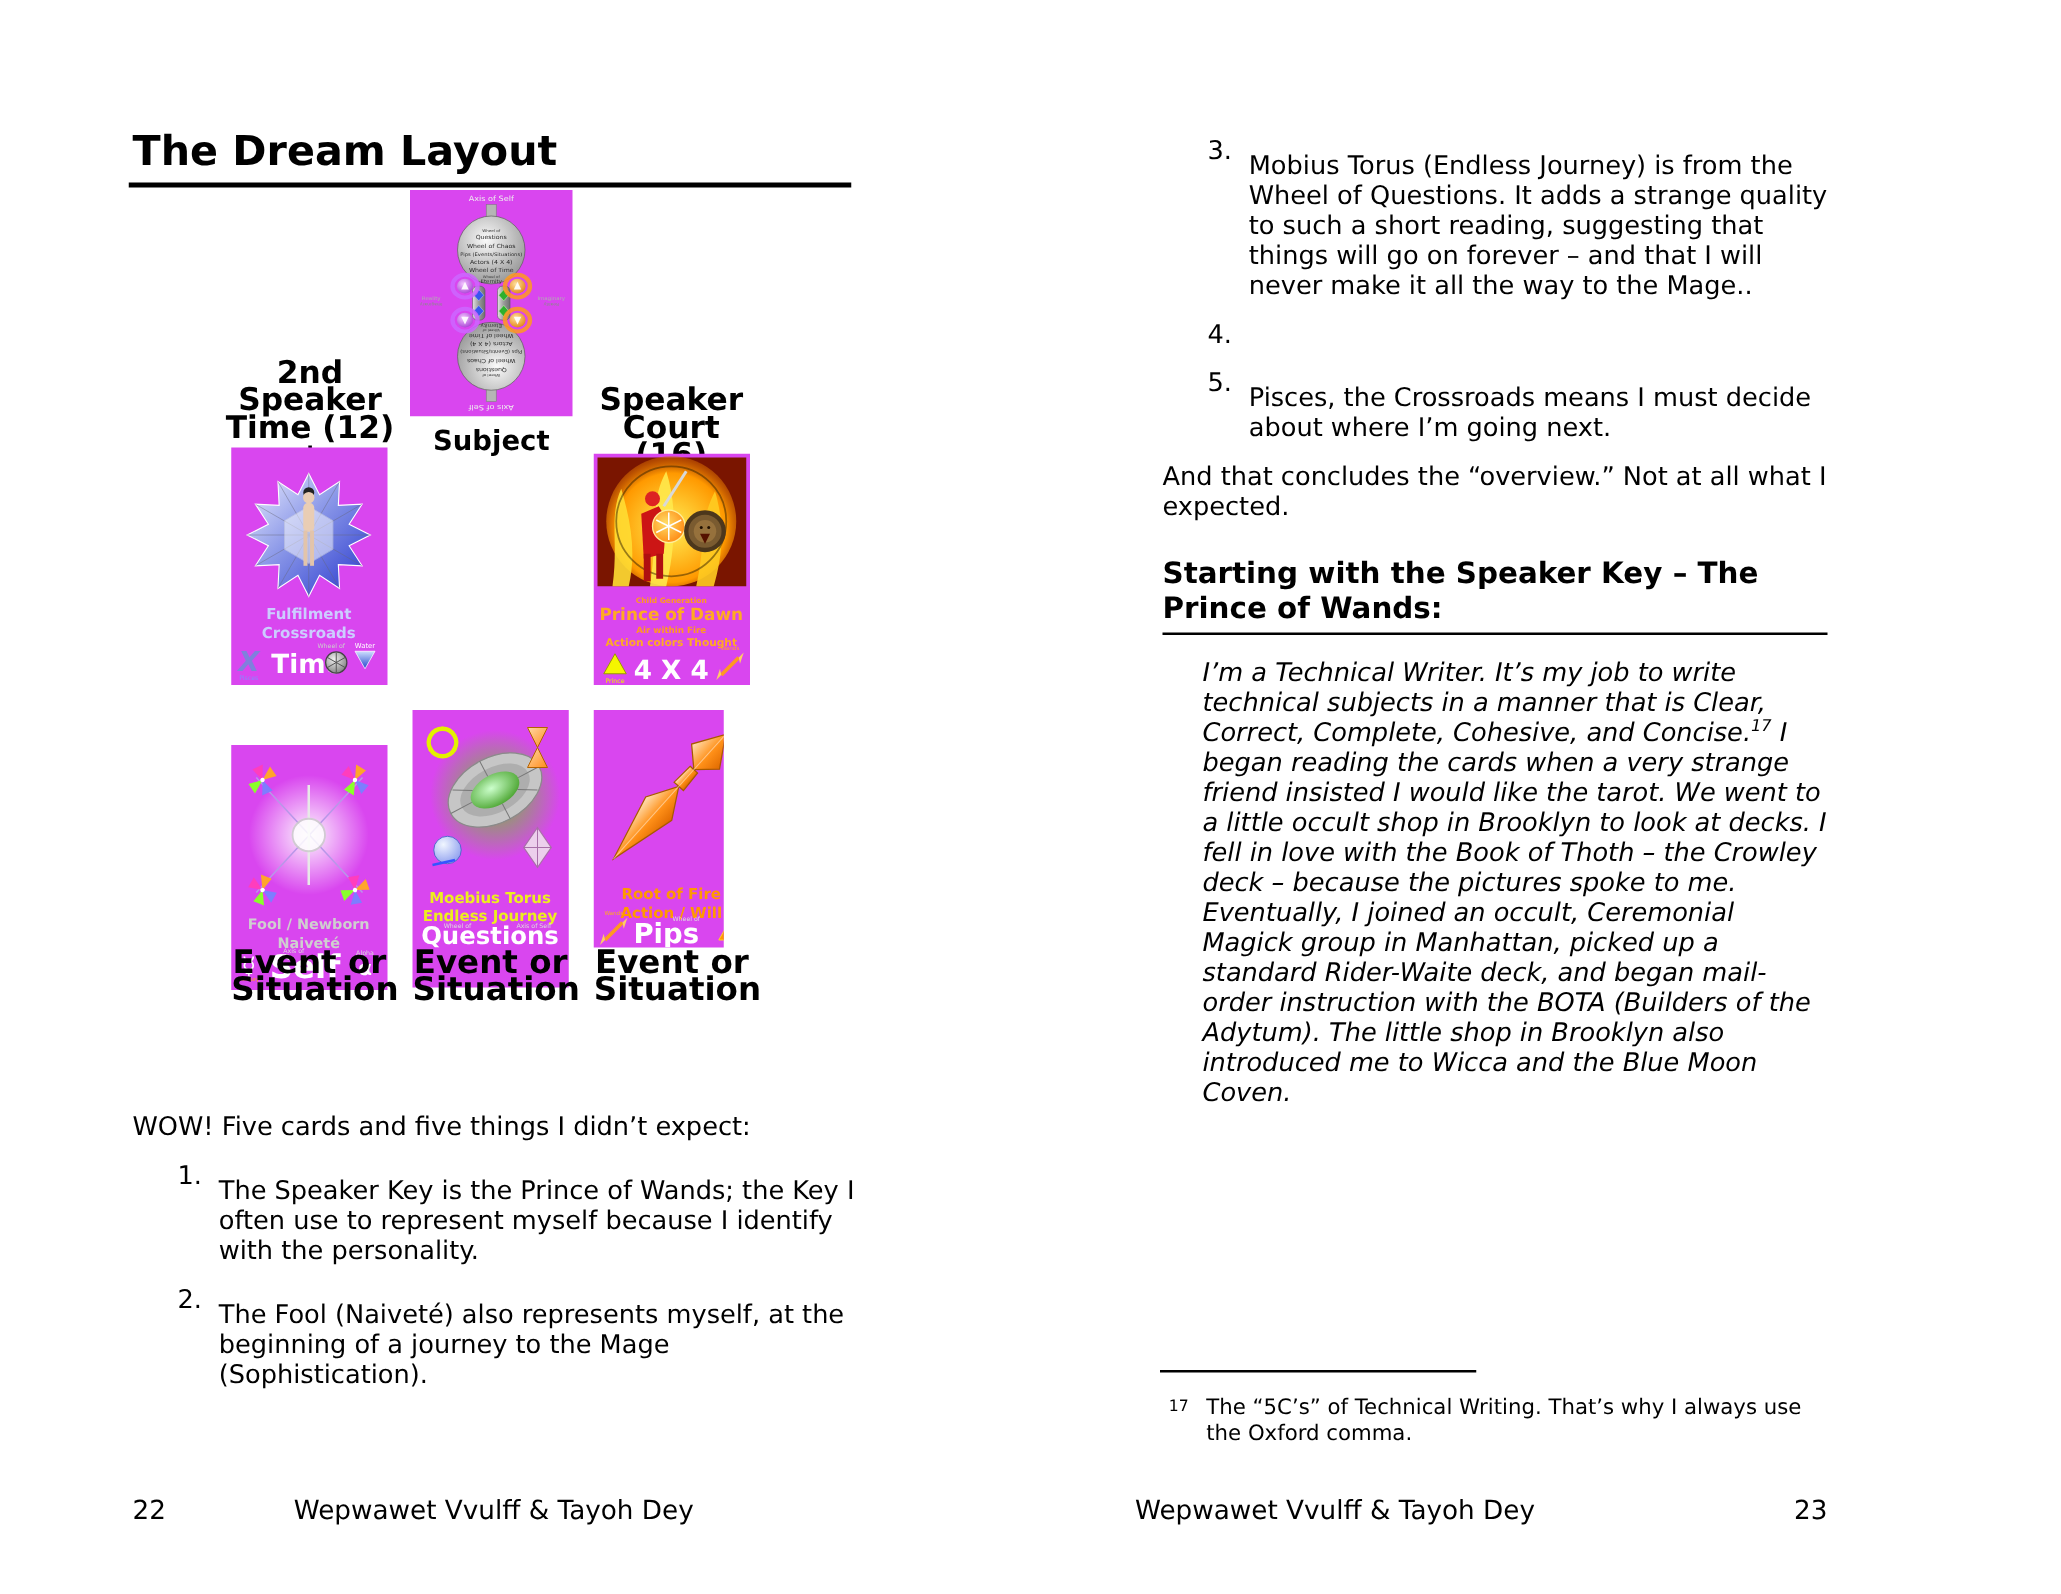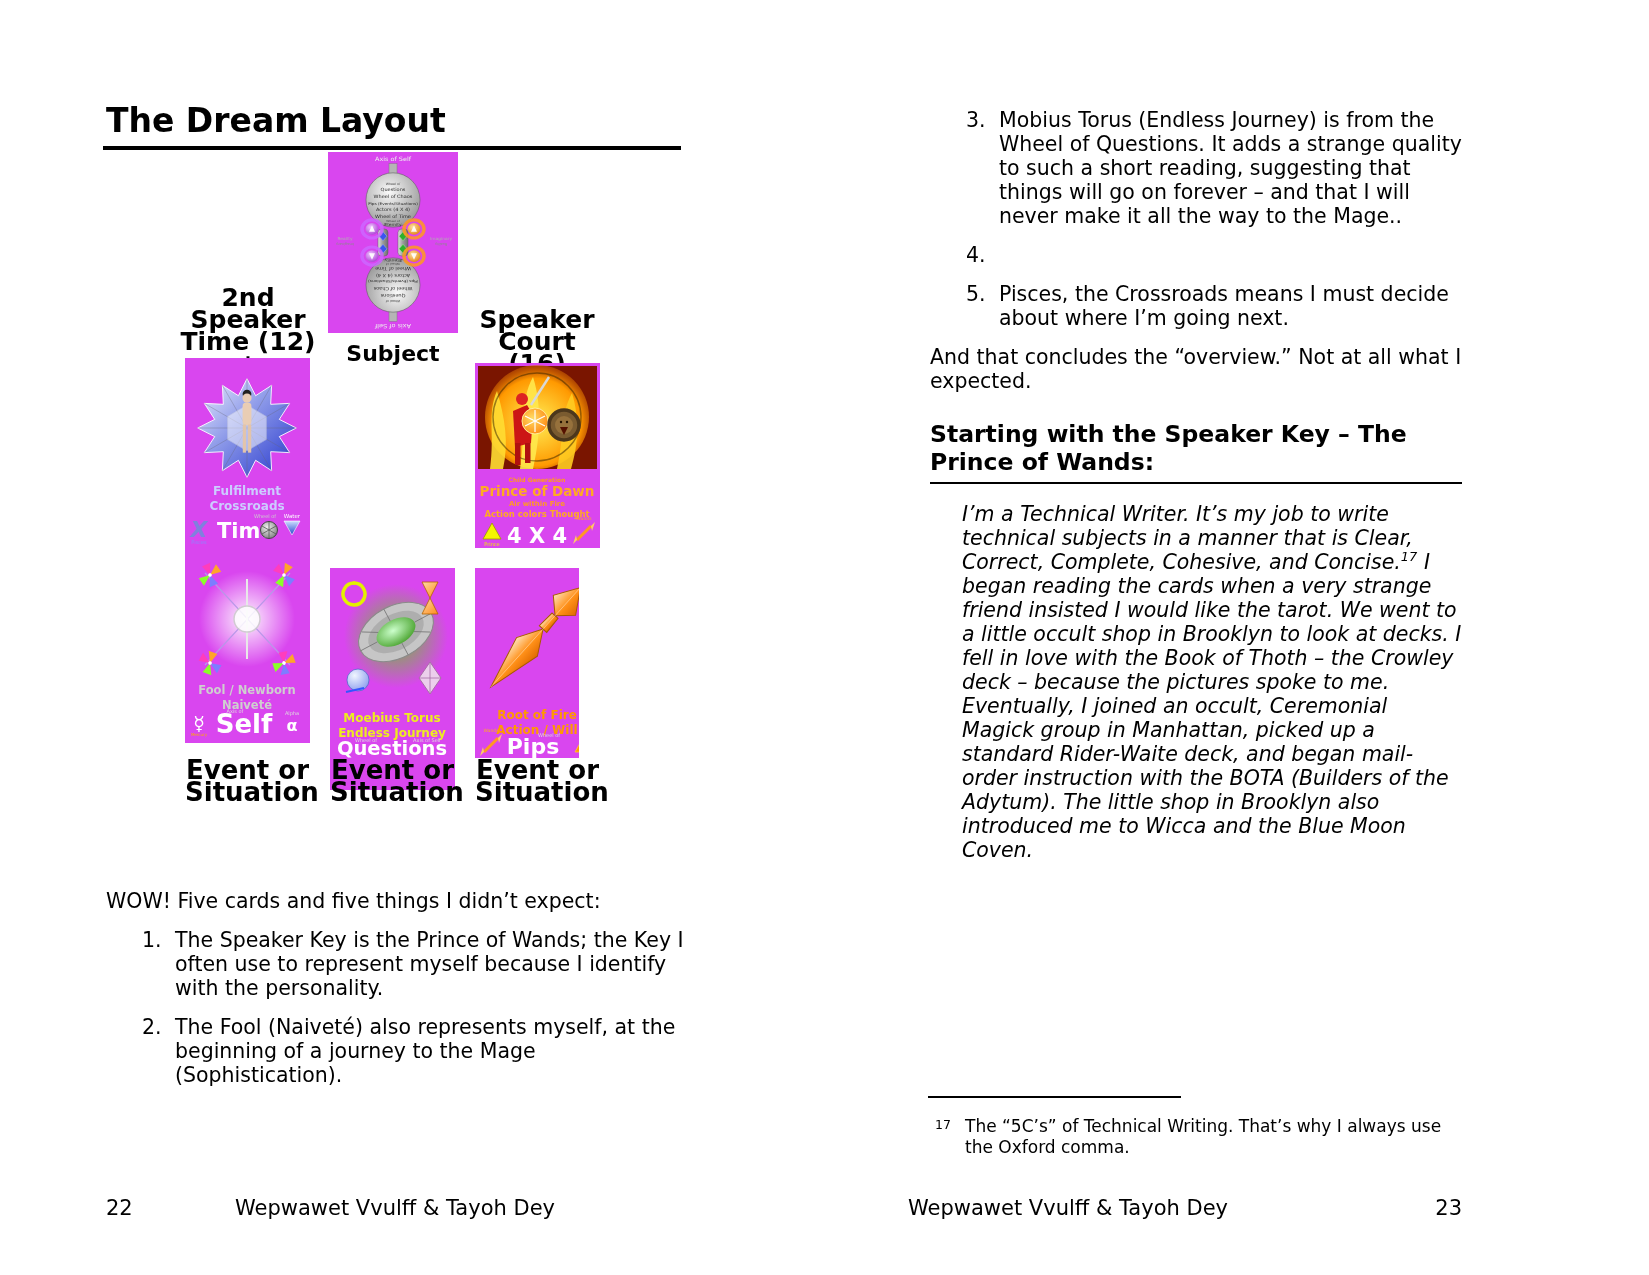--- a/index.html
+++ b/index.html
@@ -24,28 +24,28 @@
   #label-subject{left:325px;top:343px;width:136px;font-size:22px;}
   .event-caption{top:760px;width:125px;font-weight:bold;font-size:26px;line-height:21.5px;text-align:center;}
 
   .card{position:absolute;background:#d946ef;overflow:hidden;}
   .card svg{display:block;}
   svg text{font-family:"DejaVu Sans",sans-serif;}
 
   #subject-card{left:328px;top:152px;width:130px;height:181px;}
   #fulfilment-card{left:185px;top:358px;width:125px;height:190px;}
   #prince-card{left:475px;top:363px;width:125px;height:185px;}
-  #fool-card{left:185px;top:547px;width:125px;height:196px;}
+  #fool-card{left:185px;top:596px;width:125px;height:196px;}
   #moebius-card{left:330px;top:568px;width:125px;height:222px;}
   #pips-card{left:475px;top:568px;width:104px;height:190px;}
 
   #left-text{left:106px;top:889px;width:578px;}
   .li{display:flex;margin-top:15px;}
   .li .num{flex:none;width:33px;margin-left:36px;}
-  .li .txt{flex:1;}
+  .li .txt{flex:1;margin-top:12px;}
 
   
   #right-col{left:930px;top:108px;width:532px;}
   #right-col .li:first-child{margin-top:0;}
   #conclusion{margin-top:15px;}
   h1.rtd{font-size:31px;line-height:36px;font-weight:bold;margin:30px 0 0 0;
          padding-bottom:7px;border-bottom:3.5px solid #000;}
   h2.sub{font-size:23.5px;line-height:28px;font-weight:bold;margin:27px 0 0 0;
          padding-bottom:6px;border-bottom:2.5px solid #000;}
   blockquote.qt{margin:18px 0 0 32px;font-style:italic;}

